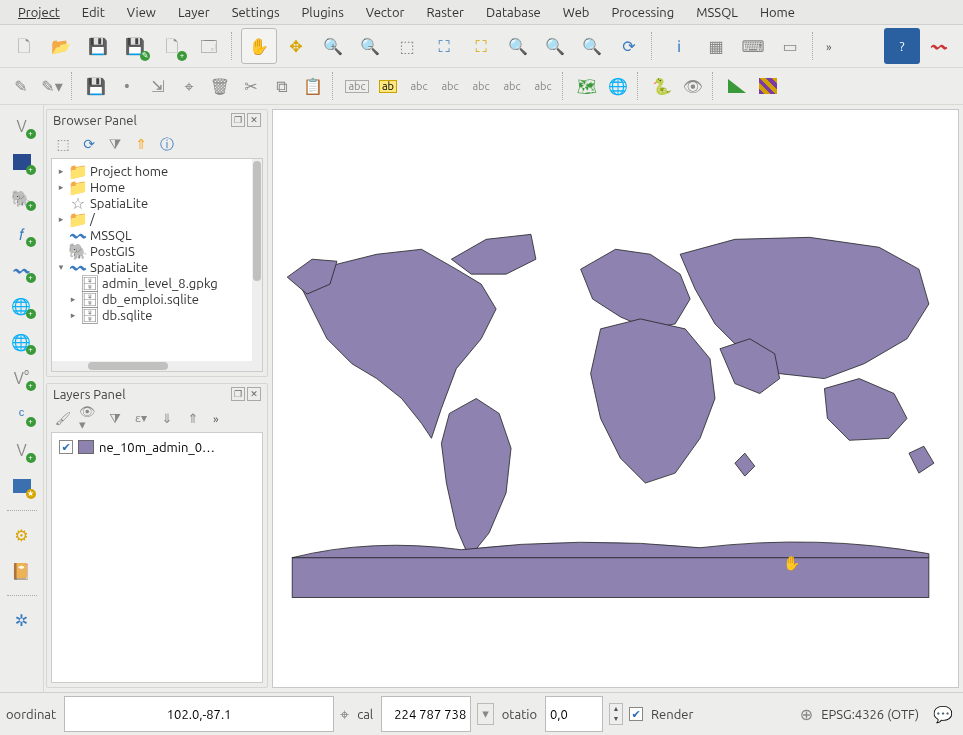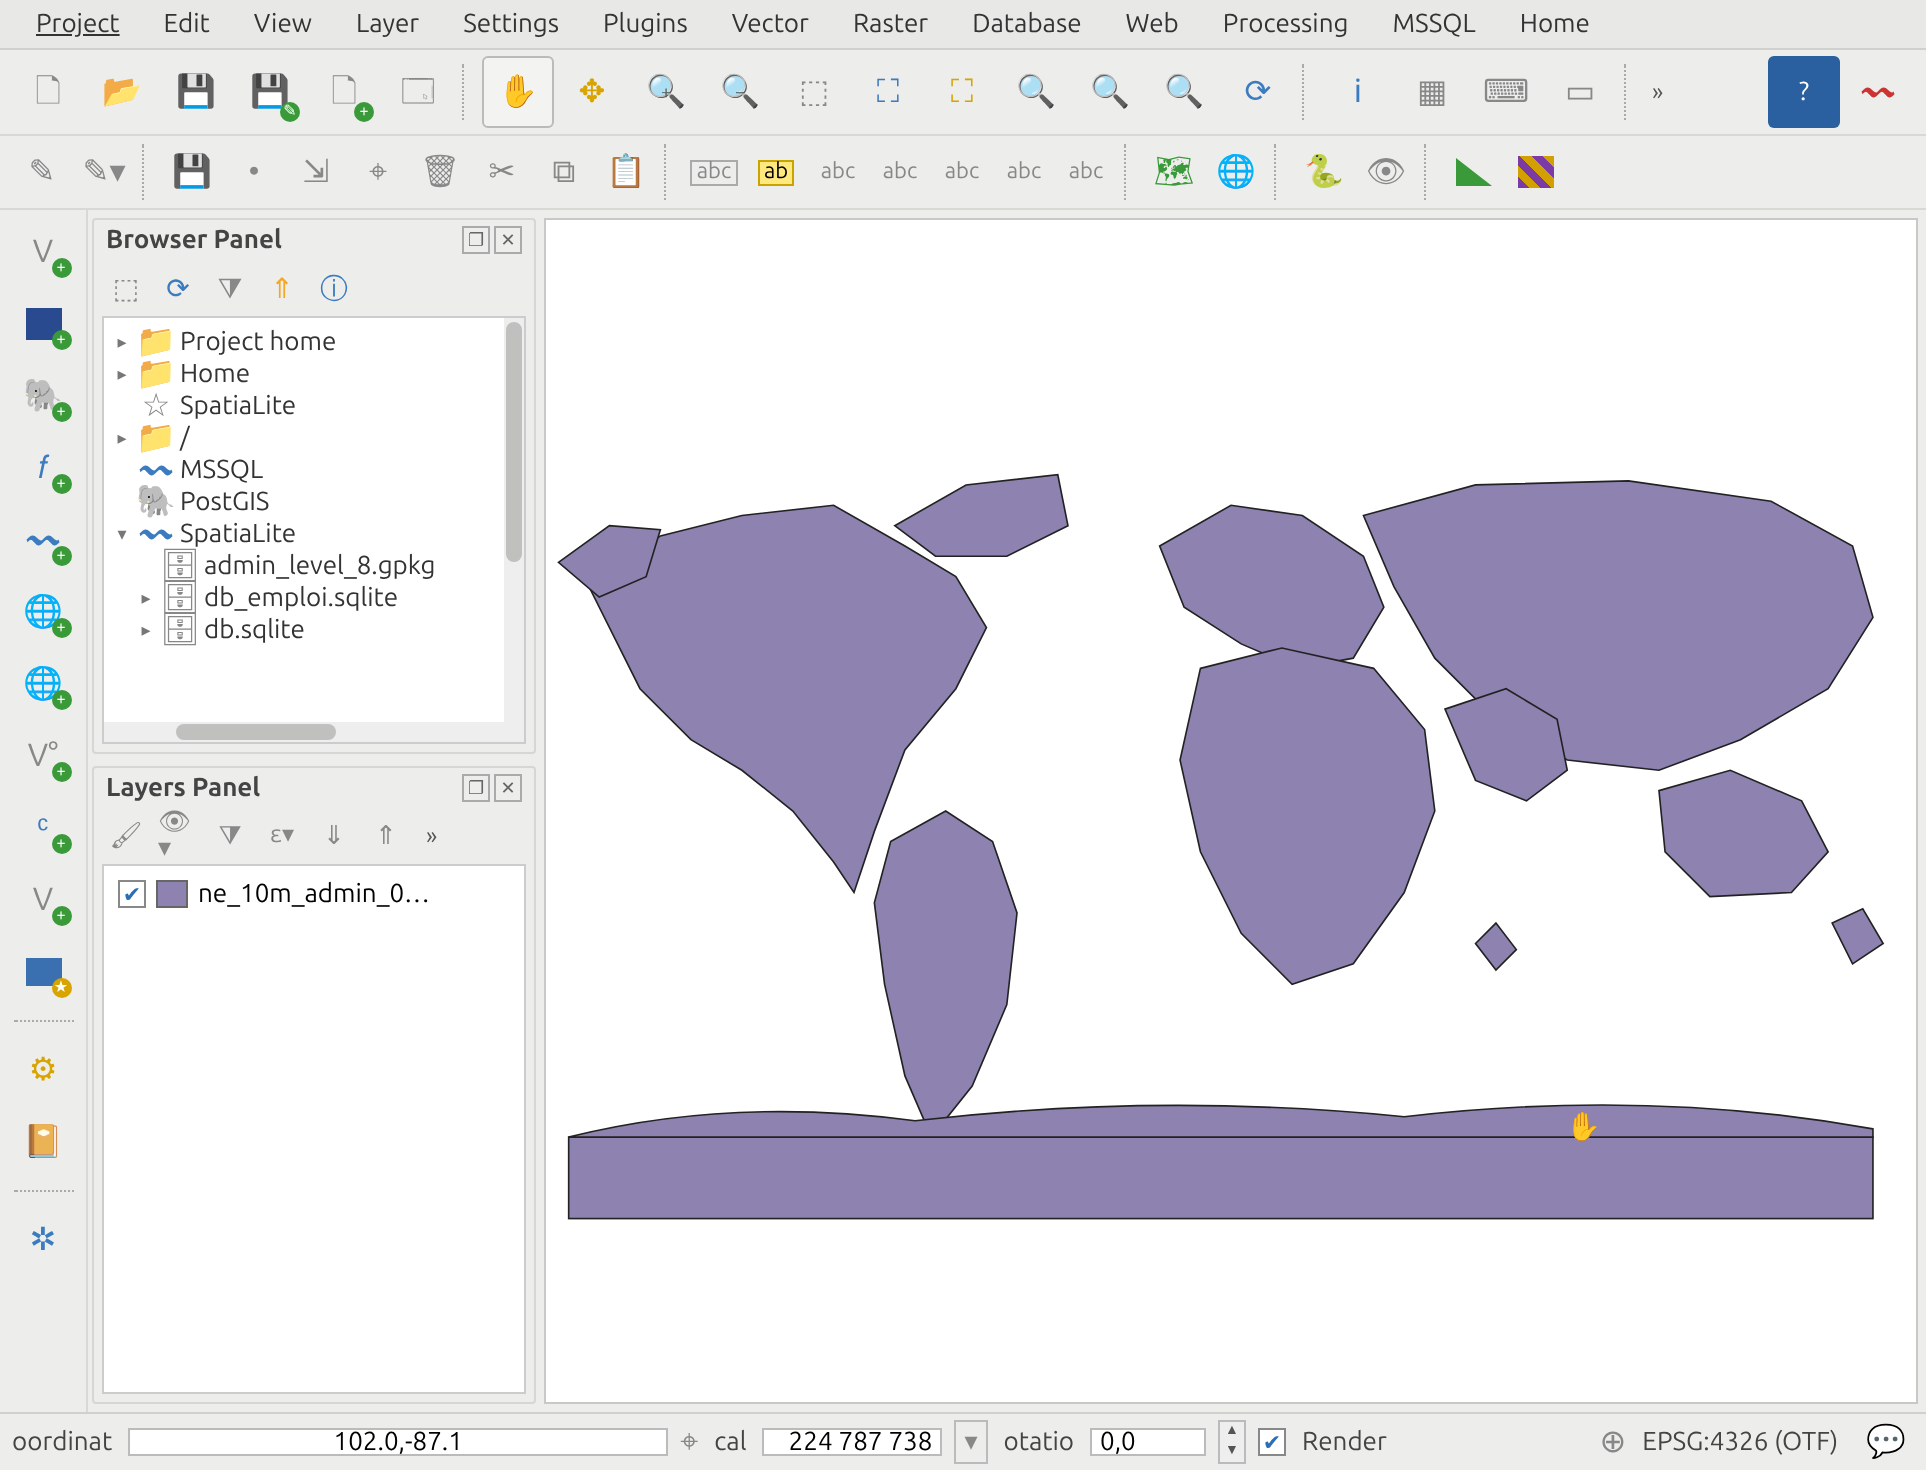--- a/index.html
+++ b/index.html
@@ -19,21 +19,21 @@
 
 
 .main { flex: 1; display: flex; overflow: hidden; }
 .left-toolbar { width: 44px; background: #ededeb; display: flex; flex-direction: column; align-items: center; padding-top: 6px; gap: 6px; border-right: 1px solid #d8d8d5; }
 .lt-btn { width: 32px; height: 30px; display: flex; align-items: center; justify-content: center; border-radius: 3px; position: relative; }
 .lt-sep { width: 30px; border-top: 1px dotted #aaa; margin: 3px 0; }
 
 .panels { width: 228px; display: flex; flex-direction: column; background: #ededeb; gap: 6px; padding: 4px 4px 4px 2px; }
 .panel { background: #ededeb; border: 1px solid #d6d6d4; border-radius: 2px; display: flex; flex-direction: column; }
 .panel-header { display: flex; align-items: center; padding: 3px 6px; font-weight: normal; }
-.panel-title { flex: 1; color: #444; font-weight: bold; }
+.panel-title { flex: 1; color: #444; }
 .panel-hdr-btn { width: 14px; height: 14px; border: 1px solid #aaa; margin-left: 2px; font-size: 9px; display: inline-flex; align-items: center; justify-content: center; color: #666; }
 .panel-toolbar { display: flex; align-items: center; padding: 4px 6px; gap: 6px; }
 .panel-tool { width: 20px; height: 20px; display: flex; align-items: center; justify-content: center; }
 .panel-body { flex: 1; background: #fff; margin: 0 4px 4px 4px; border: 1px solid #ccc; overflow: auto; position: relative; padding: 4px 2px; }
 
 .tree-row { display: flex; align-items: center; padding: 1px 2px; gap: 4px; white-space: nowrap; color: #333; }
 .tree-exp { width: 10px; font-size: 9px; color: #777; text-align: center; }
 .tree-icon { width: 16px; height: 14px; display: inline-flex; align-items: center; justify-content: center; }
 .indent-1 { padding-left: 14px; }
 
@@ -45,21 +45,21 @@
 .layer-row { display: flex; align-items: center; gap: 5px; padding: 3px 5px; }
 .layer-chk { width: 14px; height: 14px; border: 1px solid #888; background: #fff; display: inline-flex; align-items: center; justify-content: center; color: #2a6fb5; font-size: 11px; }
 .layer-swatch { width: 16px; height: 14px; background: #8d82b0; border: 1px solid #666; }
 
 .map-area { flex: 1; background: #fff; border: 1px solid #c8c8c6; margin: 4px 4px 4px 0; position: relative; overflow: hidden; }
 .map-area svg { width: 100%; height: 100%; }
 
 
 .statusbar { display: flex; align-items: center; padding: 3px 4px; background: #ededeb; border-top: 1px solid #d0d0ce; gap: 6px; font-size: 12px; color: #444; }
 .status-label { padding: 0 2px; }
-.status-input { border: 1px solid #bbb; background: #fff; padding: 2px 4px; height: 14px; }
+.status-input { border: 1px solid #bbb; background: #fff; padding: 2px 4px; height: 36px; }
 .status-input.coord { width: 270px; text-align: center; }
 .status-input.scale { width: 90px; text-align: right; }
 .status-input.rot { width: 58px; }
 .spin-btns { display:inline-flex; flex-direction:column; border:1px solid #bbb; height:22px; }
 .spin-btns div { width:12px; height:10px; font-size:7px; text-align:center; line-height:9px; color:#555; background:#eee; }
 .status-chk { width: 14px; height: 14px; border: 1px solid #888; background: #fff; display: inline-flex; align-items: center; justify-content: center; color: #2a6fb5; font-size: 11px; }
 
 
 .g { font-size: 16px; line-height: 1; }
 .folder { color: #f5a623; }

